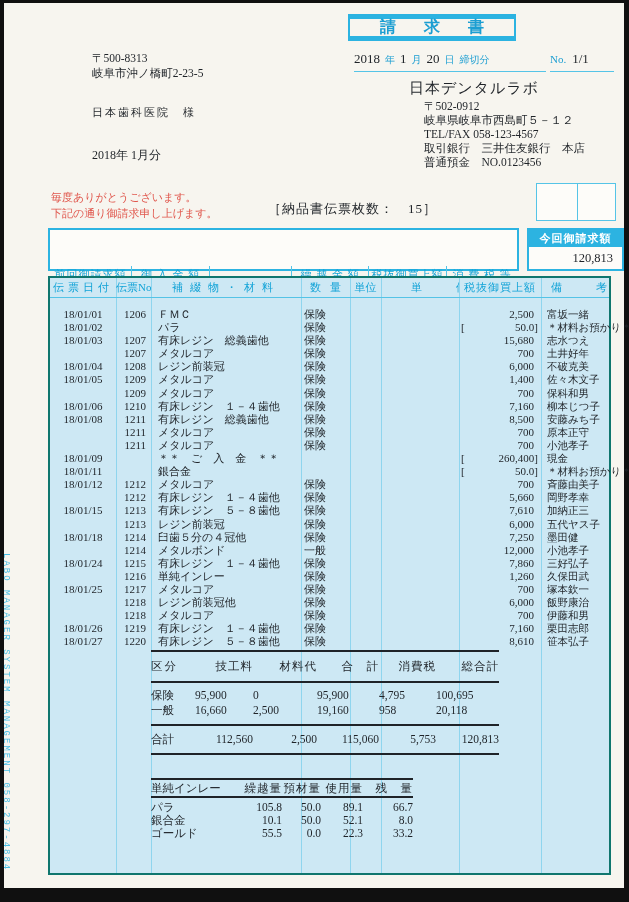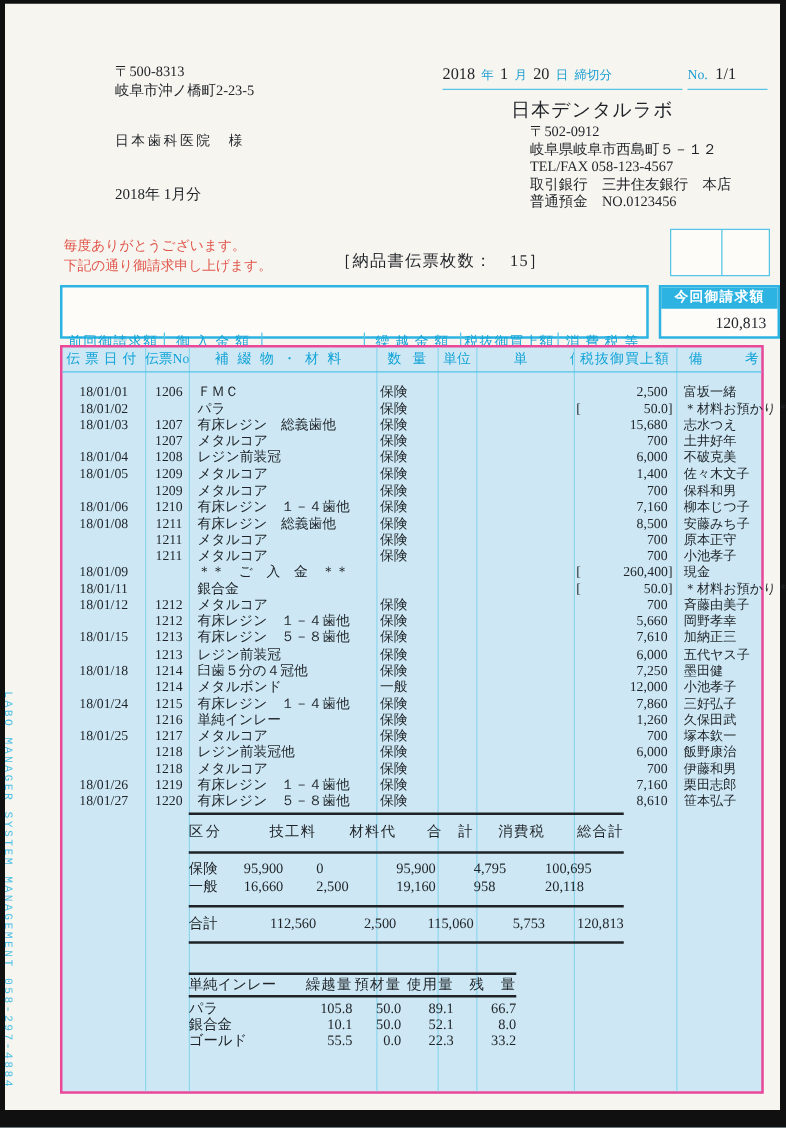--- a/index.html
+++ b/index.html
@@ -48,21 +48,21 @@
   .sh{height:16px;line-height:17px;text-align:center;color:#12a3d7;font-size:11px;letter-spacing:1px;
       border-bottom:1px solid #7fd0ec;}
   .sv{height:23px;line-height:23px;background:#cde8f4;text-align:right;padding-right:7px;font-size:12.5px;}
   .today-box{left:523px;top:225px;width:97px;height:43px;box-sizing:border-box;border:2px solid #2cb3e1;background:#fdfcf9;}
   .today-box .th{height:17px;line-height:17px;background:#2cb3e1;color:#ffffff;text-align:center;
       font-size:11px;font-weight:bold;letter-spacing:1px;}
   .today-box .tv{height:22px;line-height:23px;text-align:right;padding-right:9px;font-size:12.5px;}
 
   
   .region{left:44px;top:273px;width:563px;height:599px;box-sizing:border-box;
-    border:2px solid #ec4899;background:#cde8f4;}
+    border:2px solid #0f766e;background:#cde8f4;}
   .vl{position:absolute;top:0;bottom:0;width:1px;background:#8fd5ee;z-index:1;}
   .dhead{position:absolute;top:0;left:0;right:0;height:19px;z-index:2;
     display:grid;grid-template-columns:66px 35px 150px 49px 31px 78px 82px 1fr;
     color:#12a3d7;font-size:11px;line-height:19px;border-bottom:1px solid #54c3e6;}
   .dhead .h{text-align:center;overflow:hidden;white-space:nowrap;}
   .dhead .h0{letter-spacing:4px;}
   .dhead .h2{letter-spacing:7px;}
   .dhead .h3{letter-spacing:9px;text-indent:9px;}
   .dhead .h5{letter-spacing:34px;text-indent:20px;text-align:left;padding-left:10px;}
   .dhead .h6{letter-spacing:1px;}
@@ -107,20 +107,21 @@
 
   .side-text{left:7px;top:550px;transform:rotate(90deg);transform-origin:0 0;
     color:#49bfe5;font-size:9px;letter-spacing:2px;white-space:nowrap;
     font-family:"Liberation Mono","DejaVu Sans Mono",monospace;}
 </style>
 </head>
 <body>
 
 <div class="paper">
 
+  <div class="abs title-box">請　求　書</div>
 
   <div class="abs date-row">
     <span>2018</span>
     <span class="u">年</span>
     <span>1</span>
     <span class="u">月</span>
     <span>20</span>
     <span class="u">日</span>
     <span class="u">締切分</span>
   </div>

